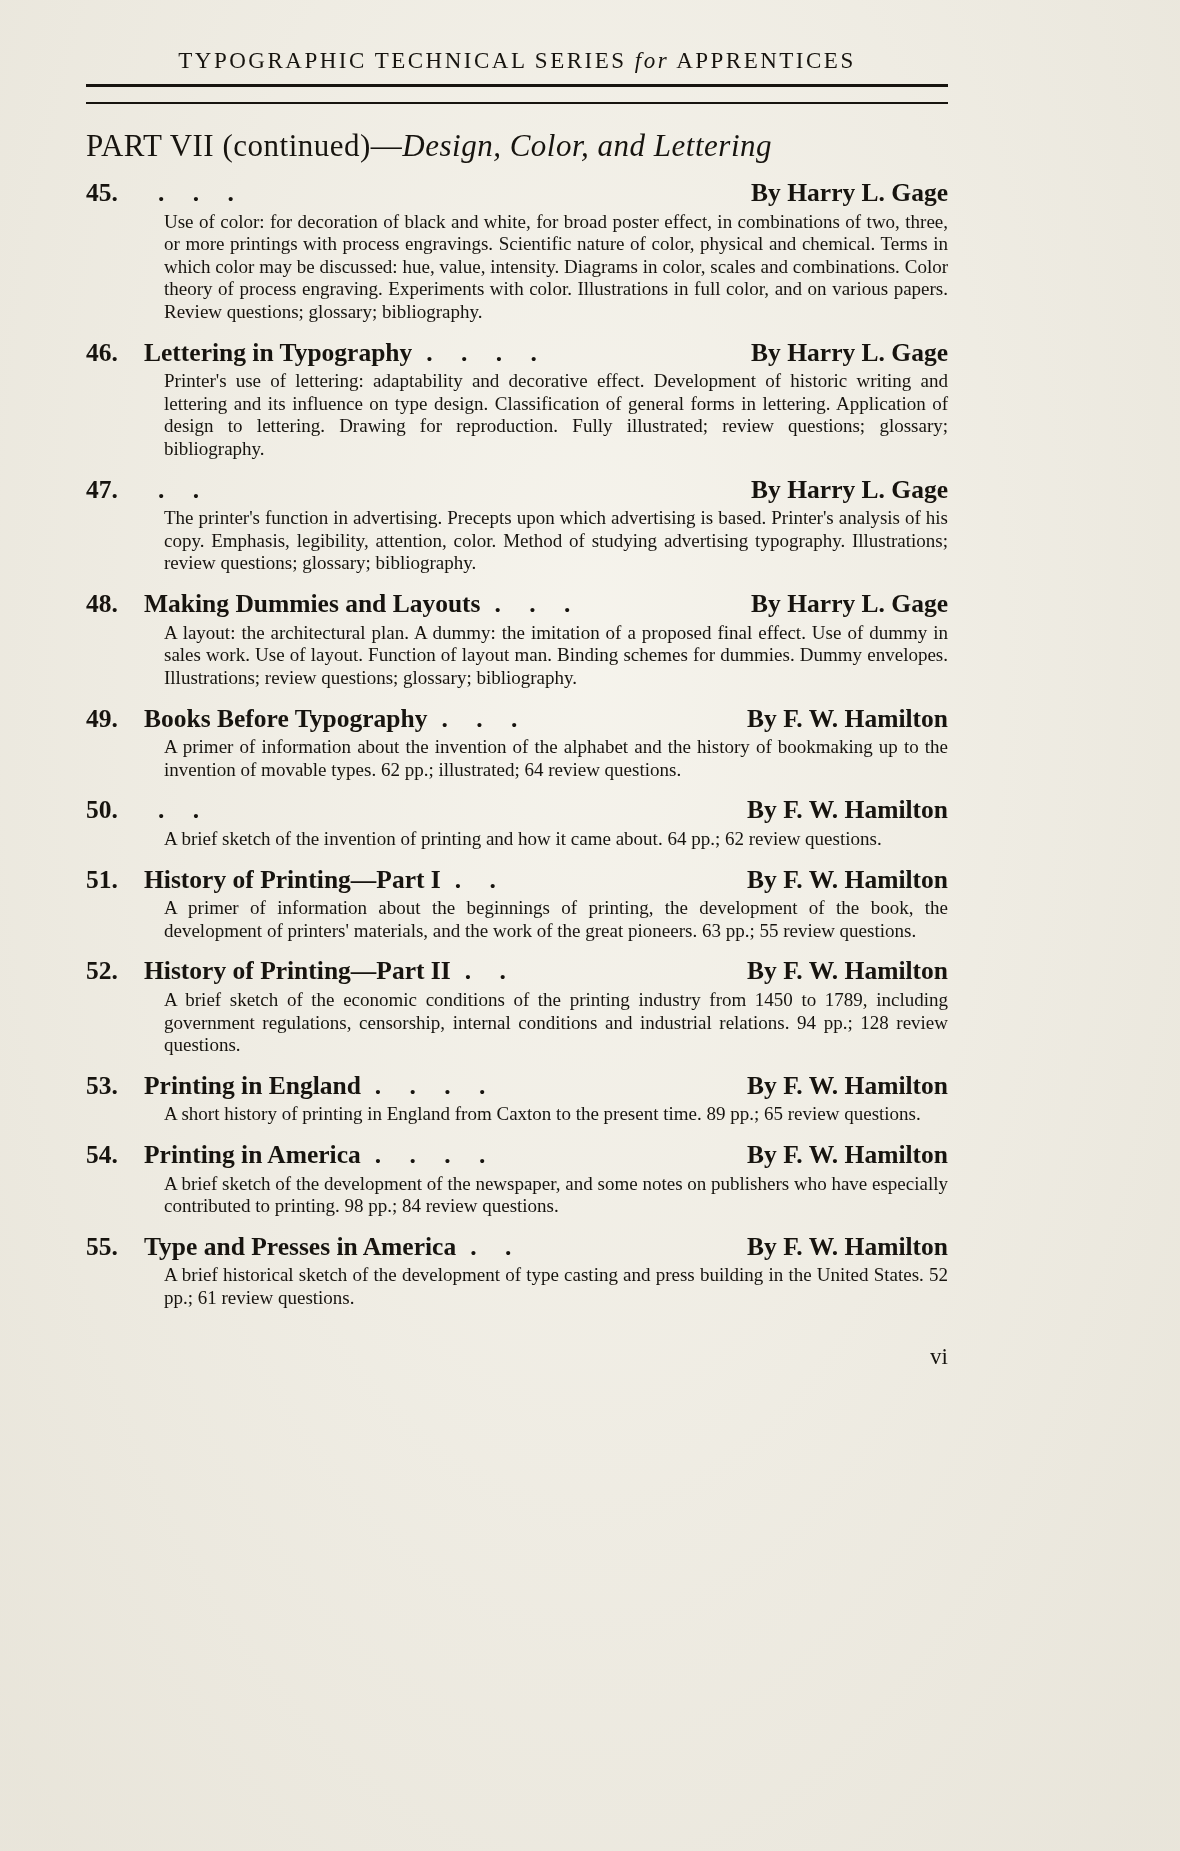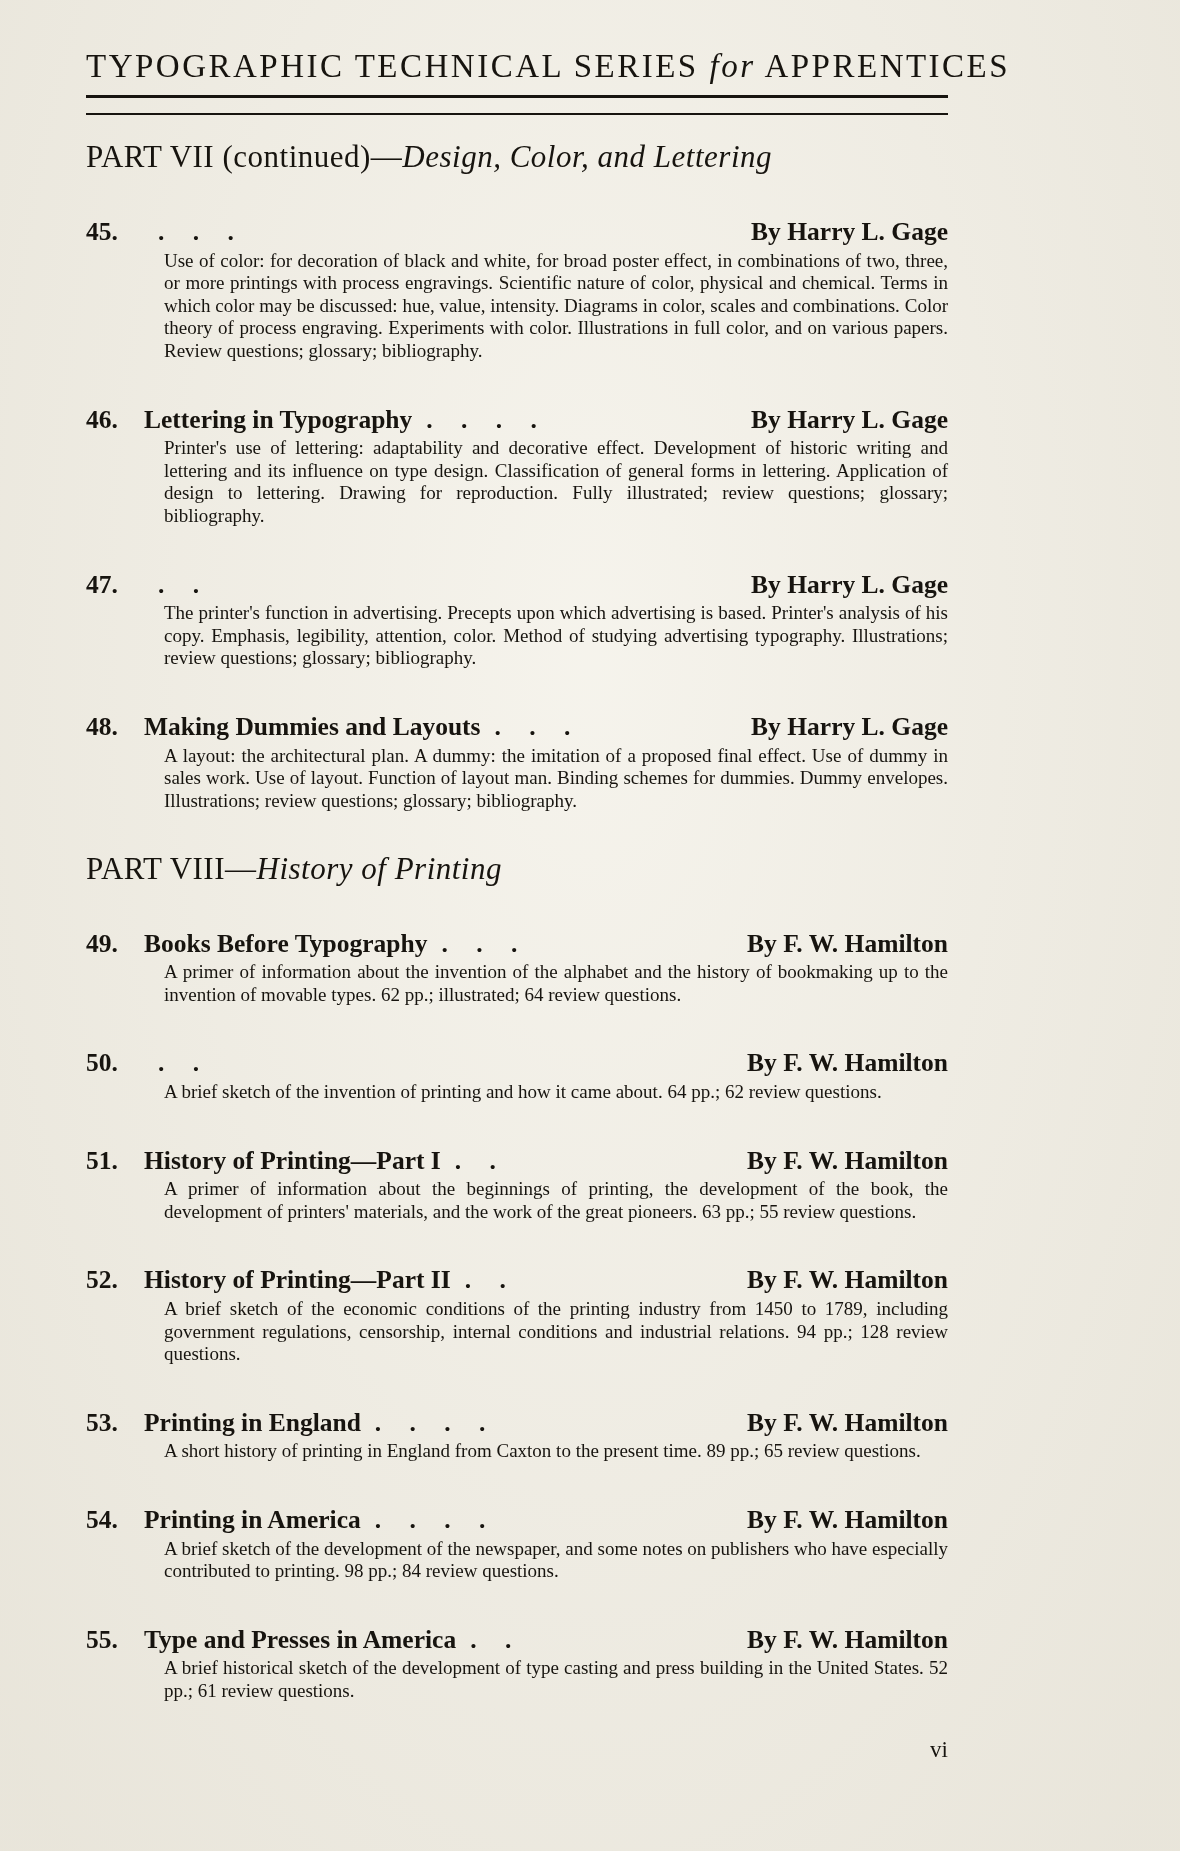--- a/index.html
+++ b/index.html
@@ -14,35 +14,35 @@
     color: #17140f;
   }
   .page {
     width: 862px;
     margin-left: 86px;
     padding-top: 48px;
     display: flex;
     flex-direction: column;
   }
   .running-head {
-    font-size: 33px;
+    font-size: 23px;
     text-align: center;
     letter-spacing: 2.5px;
     white-space: nowrap;
   }
   .italic { font-style: italic; }
   .rule-thick { height: 3px; background: #17140f; margin-top: 10px; }
   .rule-thin  { height: 2px; background: #17140f; margin-top: 15px; }
   .section-heading {
     font-size: 31px;
     font-weight: normal;
     margin: 24px 0 14px 0;
     letter-spacing: 0.5px;
   }
-  .entry { margin-bottom: 14px; margin-top: 28px; }
+  .entry { margin-bottom: 14px; }
   .entry-head {
     display: flex;
     align-items: baseline;
     font-weight: bold;
     font-size: 25.5px;
     line-height: 1.2;
   }
   .num { width: 58px; flex-shrink: 0; }
   .leader {
     margin-left: 14px;
@@ -108,21 +108,20 @@
   <div class="entry">
     <div class="entry-head">
       <span class="num">48.</span>
       <span class="etitle">Making Dummies and Layouts</span>
       <span class="leader">. . .</span>
       <span class="author">By Harry L. Gage</span>
     </div>
     <p class="desc">A layout: the architectural plan. A dummy: the imitation of a proposed final effect. Use of dummy in sales work. Use of layout. Function of layout man. Binding schemes for dummies. Dummy envelopes. Illustrations; review questions; glossary; bibliography.</p>
   </div>
 
-  <div class="section-heading"><span>PART VIII—</span><span class="italic">History of Printing</span></div>
 
   <div class="entry">
     <div class="entry-head">
       <span class="num">49.</span>
       <span class="etitle">Books Before Typography</span>
       <span class="leader">. . .</span>
       <span class="author">By F. W. Hamilton</span>
     </div>
     <p class="desc">A primer of information about the invention of the alphabet and the history of bookmaking up to the invention of movable types. 62 pp.; illustrated; 64 review questions.</p>
   </div>

